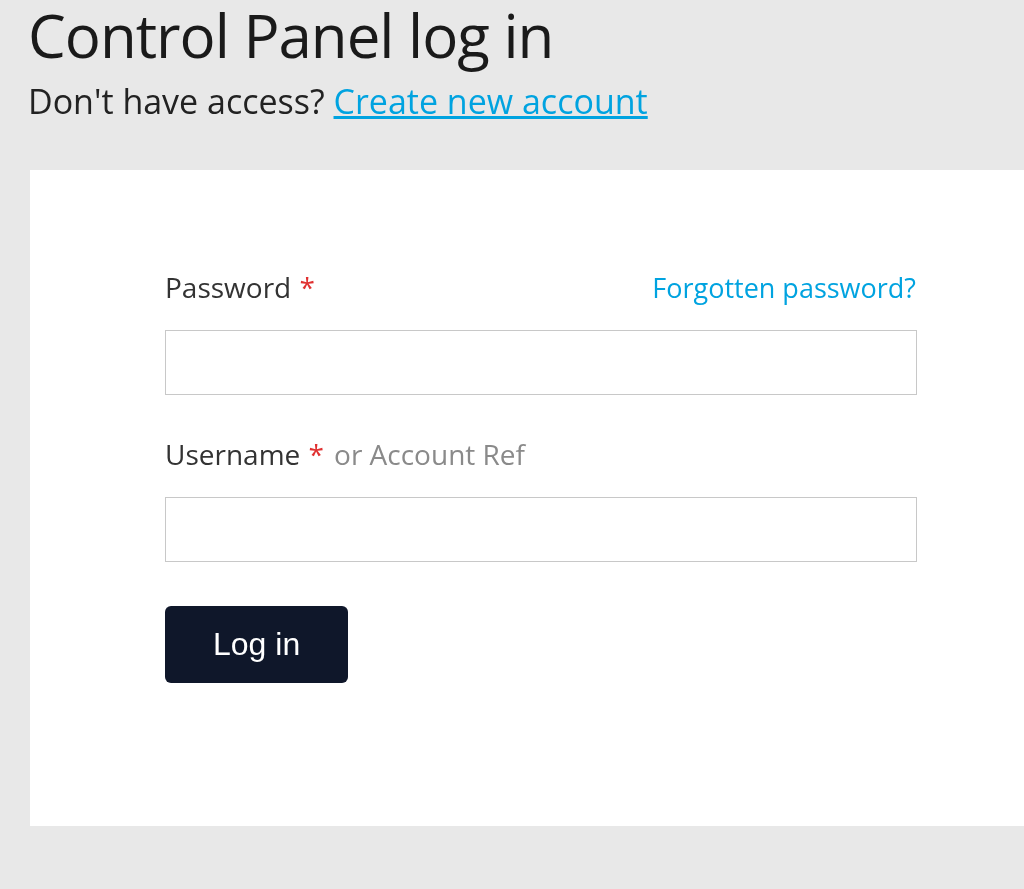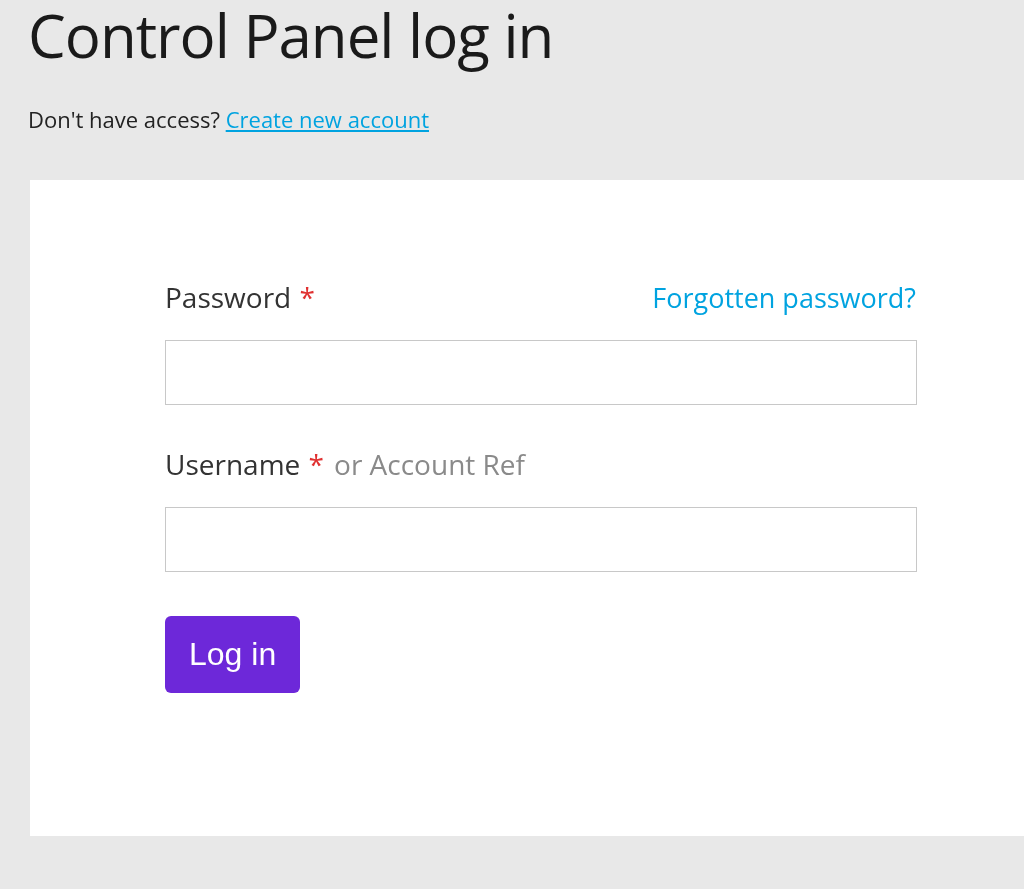--- a/index.html
+++ b/index.html
@@ -19,22 +19,22 @@
       padding: 0 0 0 28px;
     }
     h1.page-title {
       font-size: 60px;
       font-weight: 400;
       color: #1a1a1a;
       letter-spacing: -1px;
       margin-top: -6px;
     }
     .subtitle-row {
-      margin-top: 28px;
-      font-size: 22px;
+      margin-top: 2px;
+      font-size: 34px;
       font-weight: 400;
       color: #222;
     }
     .subtitle-row a {
       color: #00a3e0;
       text-decoration: underline;
     }
     .card {
       background: #fff;
       margin: 46px 0 0 30px;
@@ -76,27 +76,27 @@
       width: 752px;
       height: 65px;
       border: 1px solid #c8c8c8;
       background: #fff;
       font-size: 24px;
       padding: 0 14px;
       outline: none;
     }
     .btn-primary {
       display: inline-block;
-      background: #6d28d9;
+      background: #0f172a;
       color: #fff;
       border: none;
       border-radius: 6px;
       font-size: 32px;
       font-weight: 400;
-      padding: 20px 24px;
+      padding: 20px 48px;
       cursor: pointer;
       margin-top: 4px;
     }
   </style>
 </head>
 <body>
 
 <div class="page-header">
   <h1 class="page-title">Control Panel log in</h1>
   <div class="subtitle-row">

